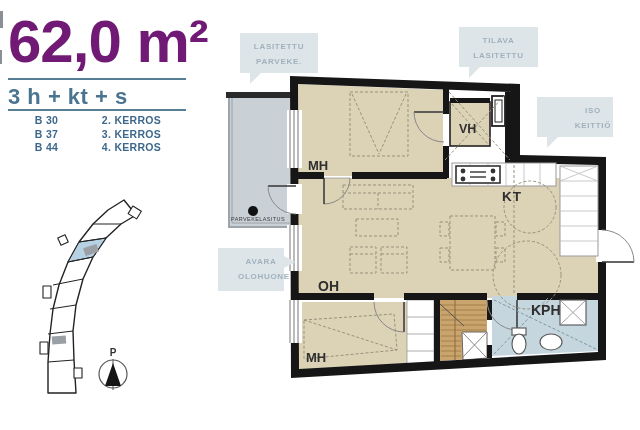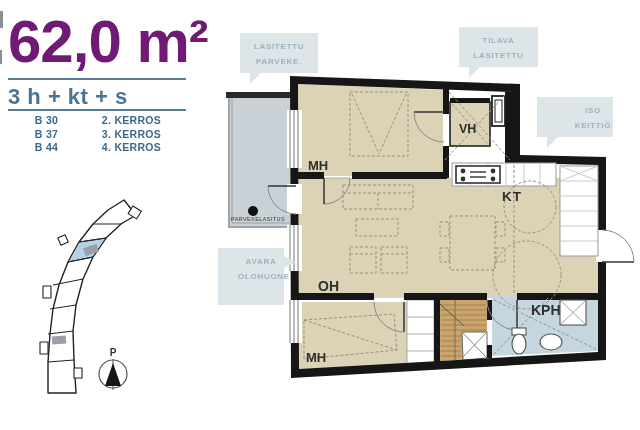--- a/index.html
+++ b/index.html
@@ -297,17 +297,17 @@
   <div>LASITETTU</div>
 </div>
 <div class="abs tail-dl" style="left:469px;top:67px;"></div>
 
 <div class="abs callout" style="left:537px;top:97px;width:76px;height:40px;padding-left:36px;">
   <div>ISO</div>
   <div>KEITTIÖ</div>
 </div>
 <div class="abs tail-dl" style="left:547px;top:137px;"></div>
 
-<div class="abs callout" style="left:218px;top:248px;width:66px;height:57px;padding-left:20px;">
+<div class="abs callout" style="left:218px;top:248px;width:66px;height:43px;padding-left:20px;">
   <div>AVARA</div>
   <div>OLOHUONE</div>
 </div>
 <div class="abs tail-r" style="left:284px;top:256px;"></div>
 
 </body></html>

